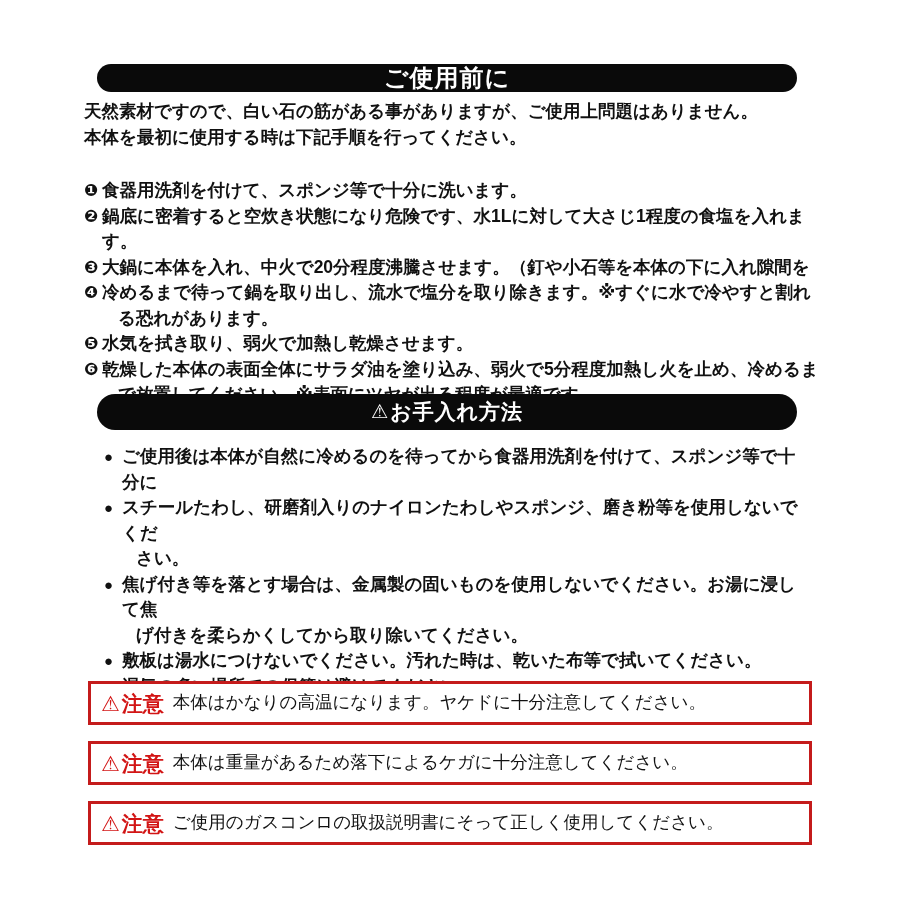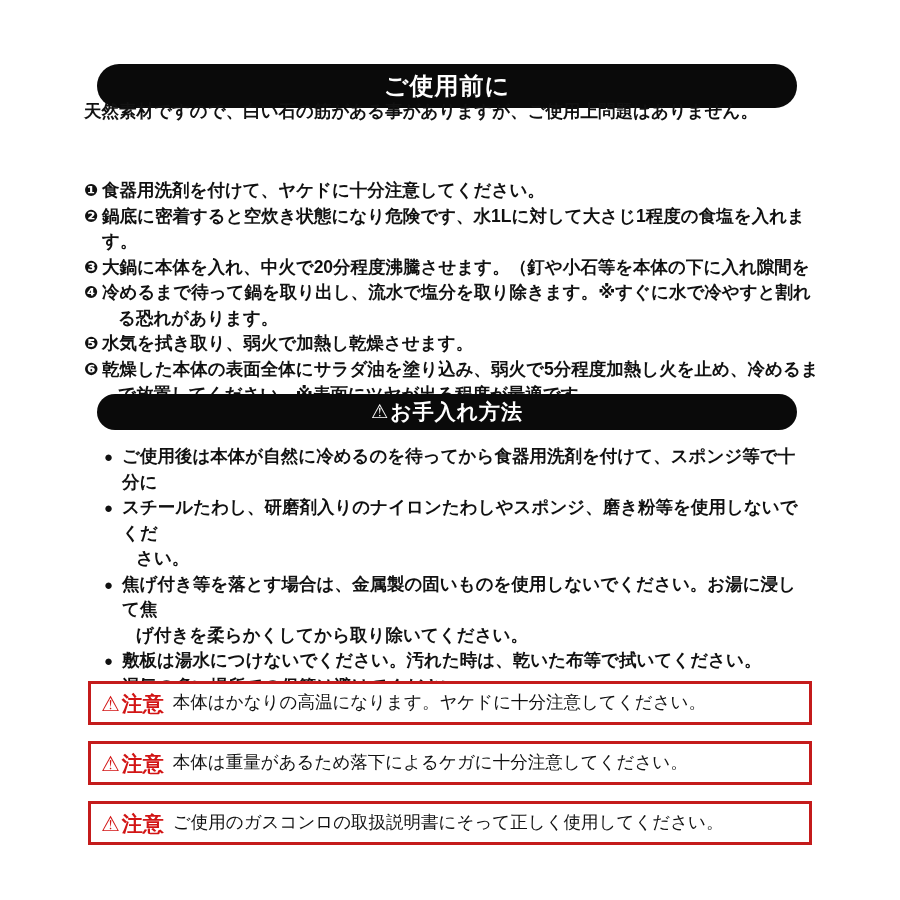--- a/index.html
+++ b/index.html
@@ -32,21 +32,21 @@
     display: flex;
     align-items: center;
     justify-content: center;
     font-weight: 700;
     letter-spacing: 0.045em;
   }
   .pill-1 {
     left: 97px;
     top: 64px;
     width: 700px;
-    height: 44px;
+    height: 28px;
     font-size: 24px;
   }
   .pill-2 {
     left: 97px;
     top: 394px;
     width: 700px;
     height: 36px;
     font-size: 21px;
   }
   .pill .warn-glyph {
@@ -167,28 +167,29 @@
 <body>
 
 <div class="page">
 
   <div class="pill pill-1">
     <span>ご使用前に</span>
   </div>
 
   <div class="intro">
     <p>天然素材ですので、白い石の筋がある事がありますが、ご使用上問題はありません。</p>
+    <p>本体を最初に使用する時は下記手順を行ってください。</p>
   </div>
 
   <div class="numlist">
 
     <div class="row">
       <span class="marker">❶</span>
       <span class="text">
-        <span>食器用洗剤を付けて、ヤケドに十分注意してください。</span>
+        <span>食器用洗剤を付けて、スポンジ等で十分に洗います。</span>
       </span>
     </div>
 
     <div class="row">
       <span class="marker">❷</span>
       <span class="text">
         <span>鍋底に密着すると空炊き状態になり危険です、水1Lに対して大さじ1程度の食塩を入れます。</span>
       </span>
     </div>
 

